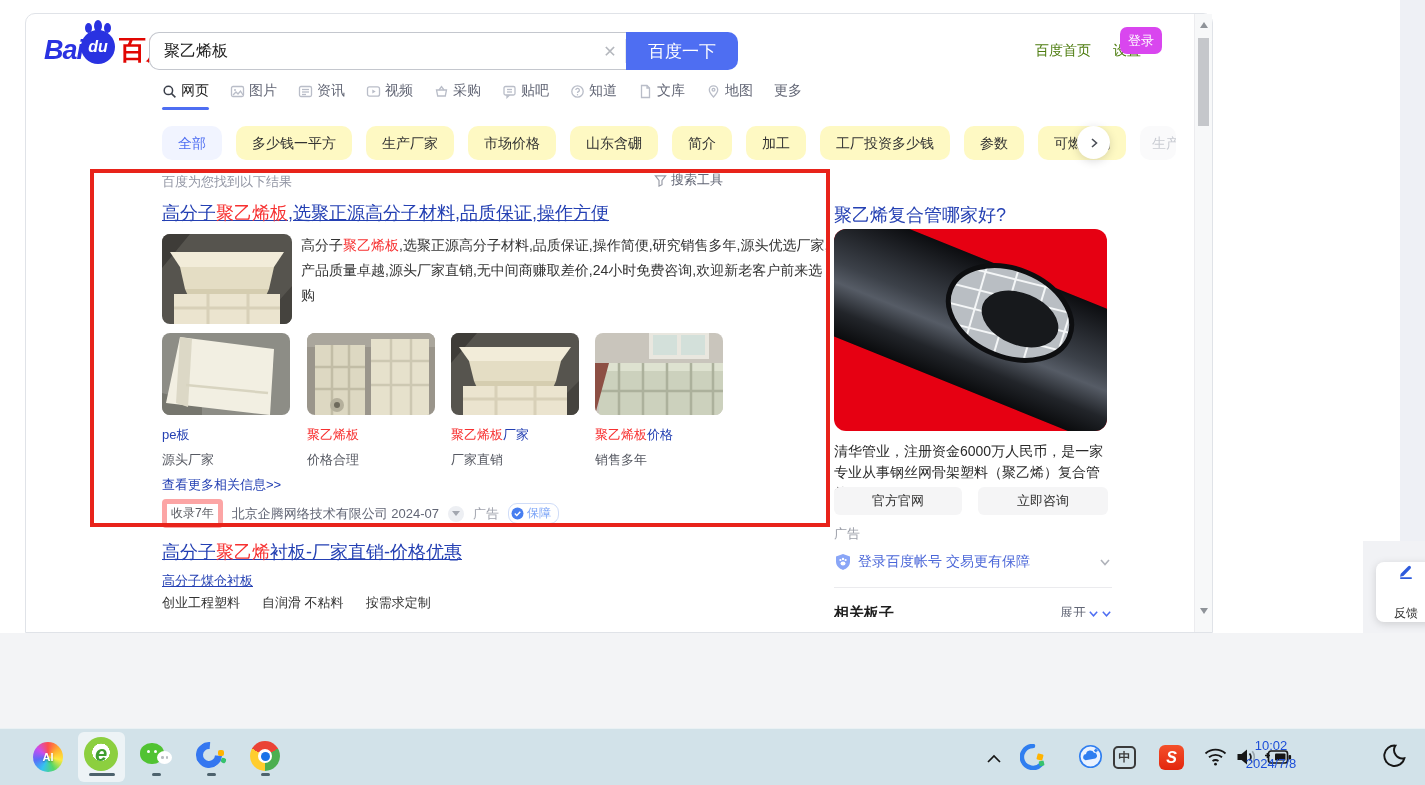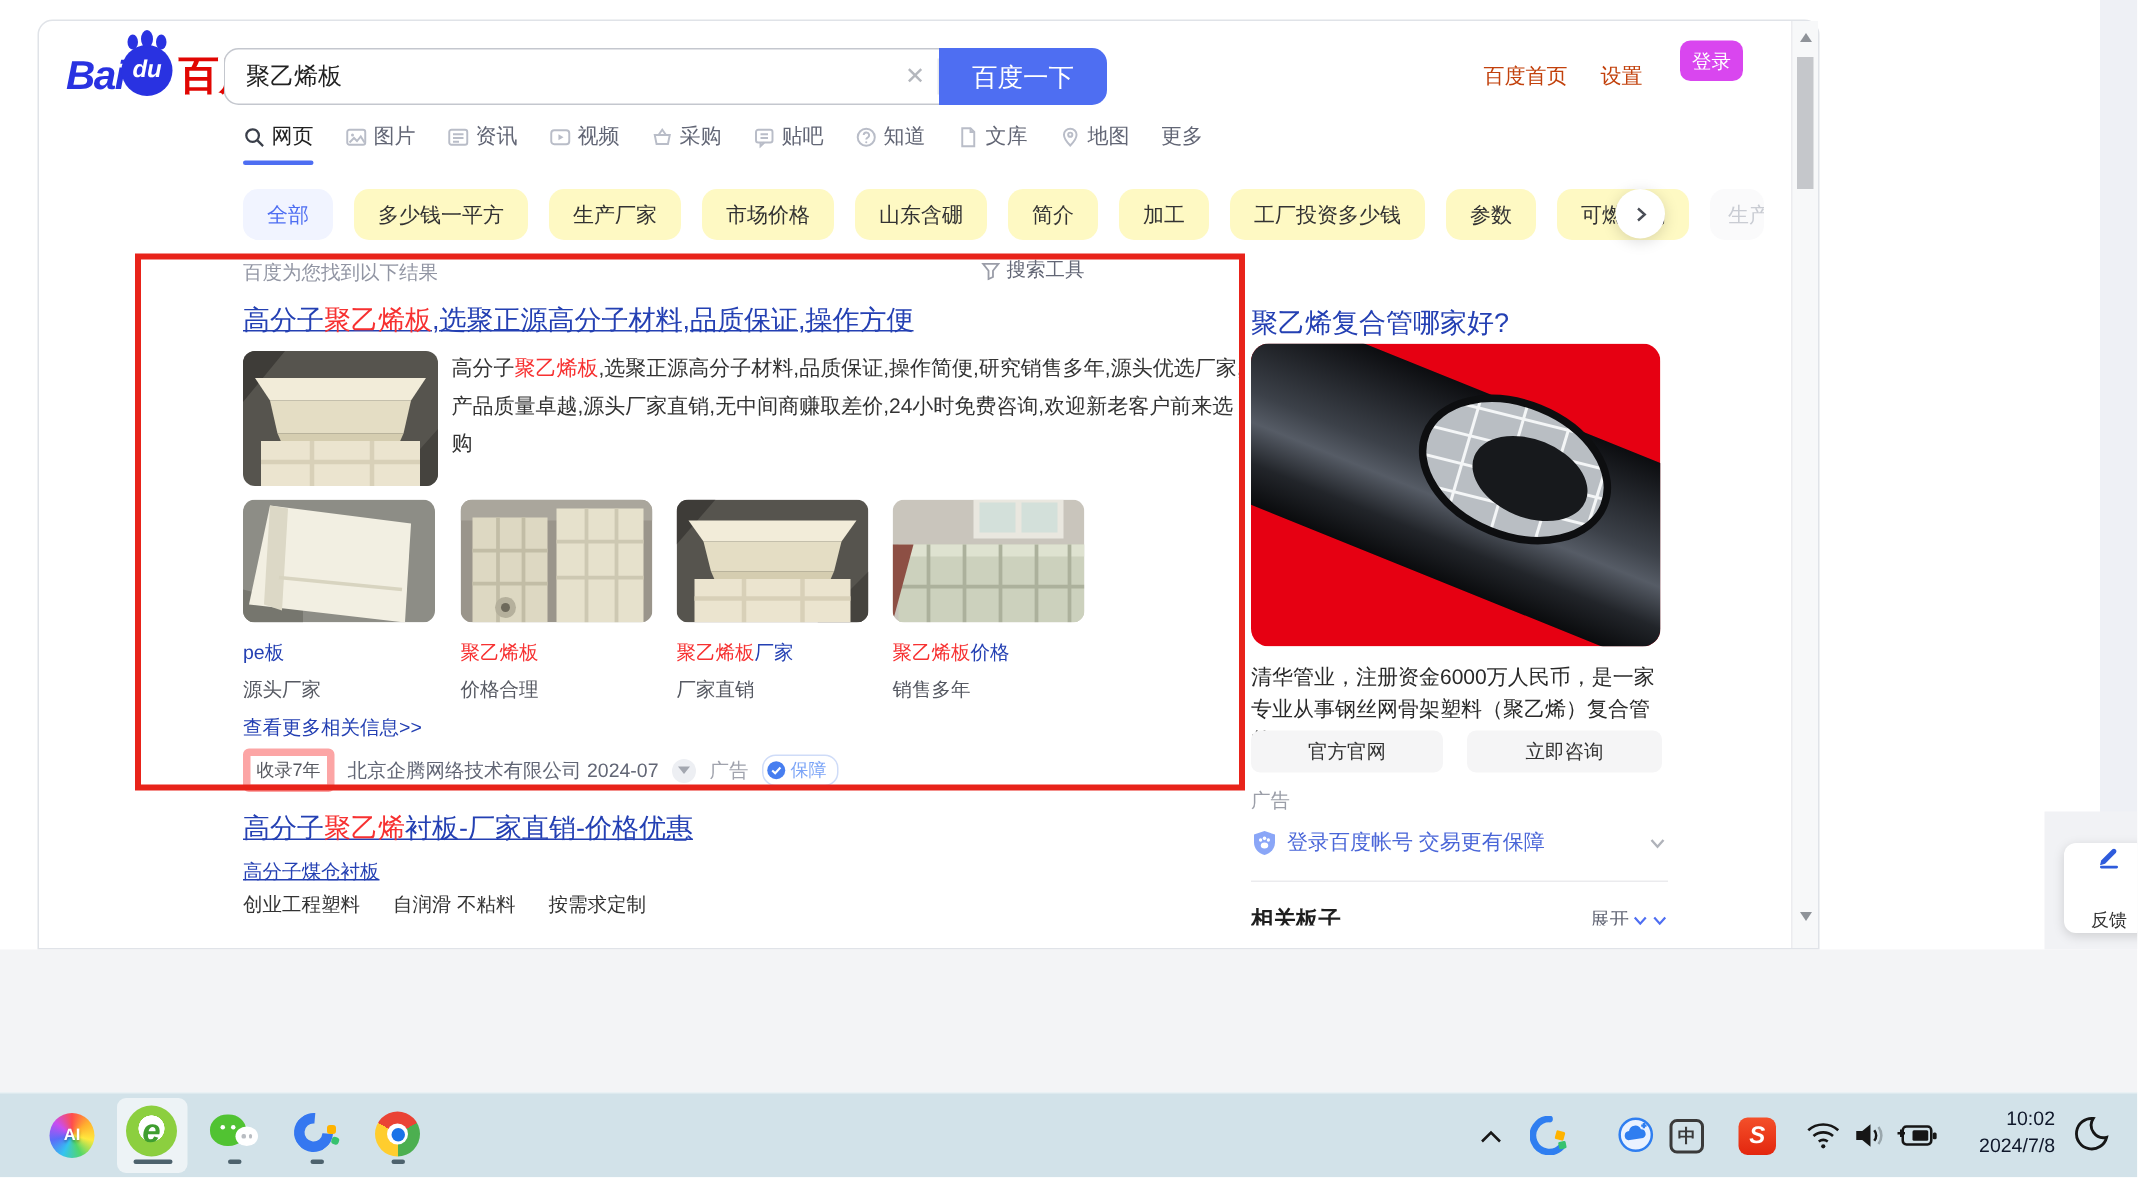--- a/index.html
+++ b/index.html
@@ -24,21 +24,21 @@
   .logo .cn { font-size:27px; font-weight:800; color:#e10602; margin-left:3px; }
 
   .searchbox { position:absolute; left:123px; top:18px; width:477px; height:38px; background:#fff;
                border:1px solid #c4c7ce; border-right:none; border-radius:10px 0 0 10px; display:flex; align-items:center; }
   .searchbox input { flex:1; border:none; outline:none; font-size:16px; color:#222; padding:0 10px 0 14px;
                      font-family:"Liberation Sans","DejaVu Sans",sans-serif; background:transparent; }
   .clear-x { width:30px; text-align:center; color:#b4b7bd; font-size:16px; cursor:pointer; }
   .sep { width:1px; height:24px; background:#e6e8ec; }
   .search-btn { position:absolute; left:600px; top:18px; width:112px; height:38px; background:#4e6ef2; border:none;
                 border-radius:0 10px 10px 0; color:#fff; font-size:17px; cursor:pointer; font-family:inherit; }
-  .toplink { position:absolute; top:28px; font-size:14px; color:#c2410c; text-decoration:none; cursor:pointer; }
+  .toplink { position:absolute; top:28px; font-size:14px; color:#4d7c0f; text-decoration:none; cursor:pointer;margin-left:46px; }
   .login-btn { position:absolute; left:1094px; top:13px; width:42px; height:27px; background:#d946ef; color:#fff;
                border:none; border-radius:7px; font-size:13px; cursor:pointer; font-family:inherit; }
 
   
   .nav { position:absolute; left:136px; top:68px; display:flex; gap:21px; align-items:center; }
   .nav a { display:flex; align-items:center; gap:4px; font-size:14px; color:#626675; text-decoration:none; cursor:pointer; position:relative; padding-bottom:8px; }
   .nav a svg { width:15px; height:15px; }
   .nav a.active { color:#222; }
   .nav a.active .bar { position:absolute; left:0; right:0; bottom:-2px; height:3px; border-radius:2px; background:#4e6ef2; }
 
@@ -137,21 +137,21 @@
   .cr-ic { position:absolute; left:250px; top:12px; width:30px; height:30px; border-radius:50%;
            background:conic-gradient(from -60deg, #ea4335 0 120deg, #4caf50 0 240deg, #ffcd2e 0 360deg); cursor:pointer; }
   .cr-ic::before { content:""; position:absolute; left:8px; top:8px; width:14px; height:14px; border-radius:50%; background:#fff; }
   .cr-ic::after { content:""; position:absolute; left:10.5px; top:10.5px; width:9px; height:9px; border-radius:50%; background:#1a73e8; }
   .tray-item { position:absolute; top:16px; cursor:pointer; }
   .ime-ic { position:absolute; left:1113px; top:17px; width:23px; height:23px; border:2px solid #3a3a3a; border-radius:5px;
             display:flex; align-items:center; justify-content:center; font-size:12px; font-weight:700; color:#3a3a3a; cursor:pointer; }
   .sg-ic { position:absolute; left:1159px; top:16px; width:25px; height:25px; border-radius:6px; background:linear-gradient(#f4502a,#e3260e);
            display:flex; align-items:center; justify-content:center; cursor:pointer; }
   .sg-ic span { color:#fff; font-weight:800; font-style:italic; font-size:16px; }
-  .clock { position:absolute; left:1300px; top:8px; width:70px; text-align:right; font-size:13px; color:#0f172a; line-height:18px; cursor:pointer; }
+  .clock { position:absolute; left:1236px; top:8px; width:70px; text-align:center; font-size:13px; color:#1d4ed8; line-height:18px; cursor:pointer; }
 </style>
 </head>
 <body>
 
 <div class="screen">
 
   <div class="bwin">
 
     <div class="logo">
       <span class="bai">Bai</span>

